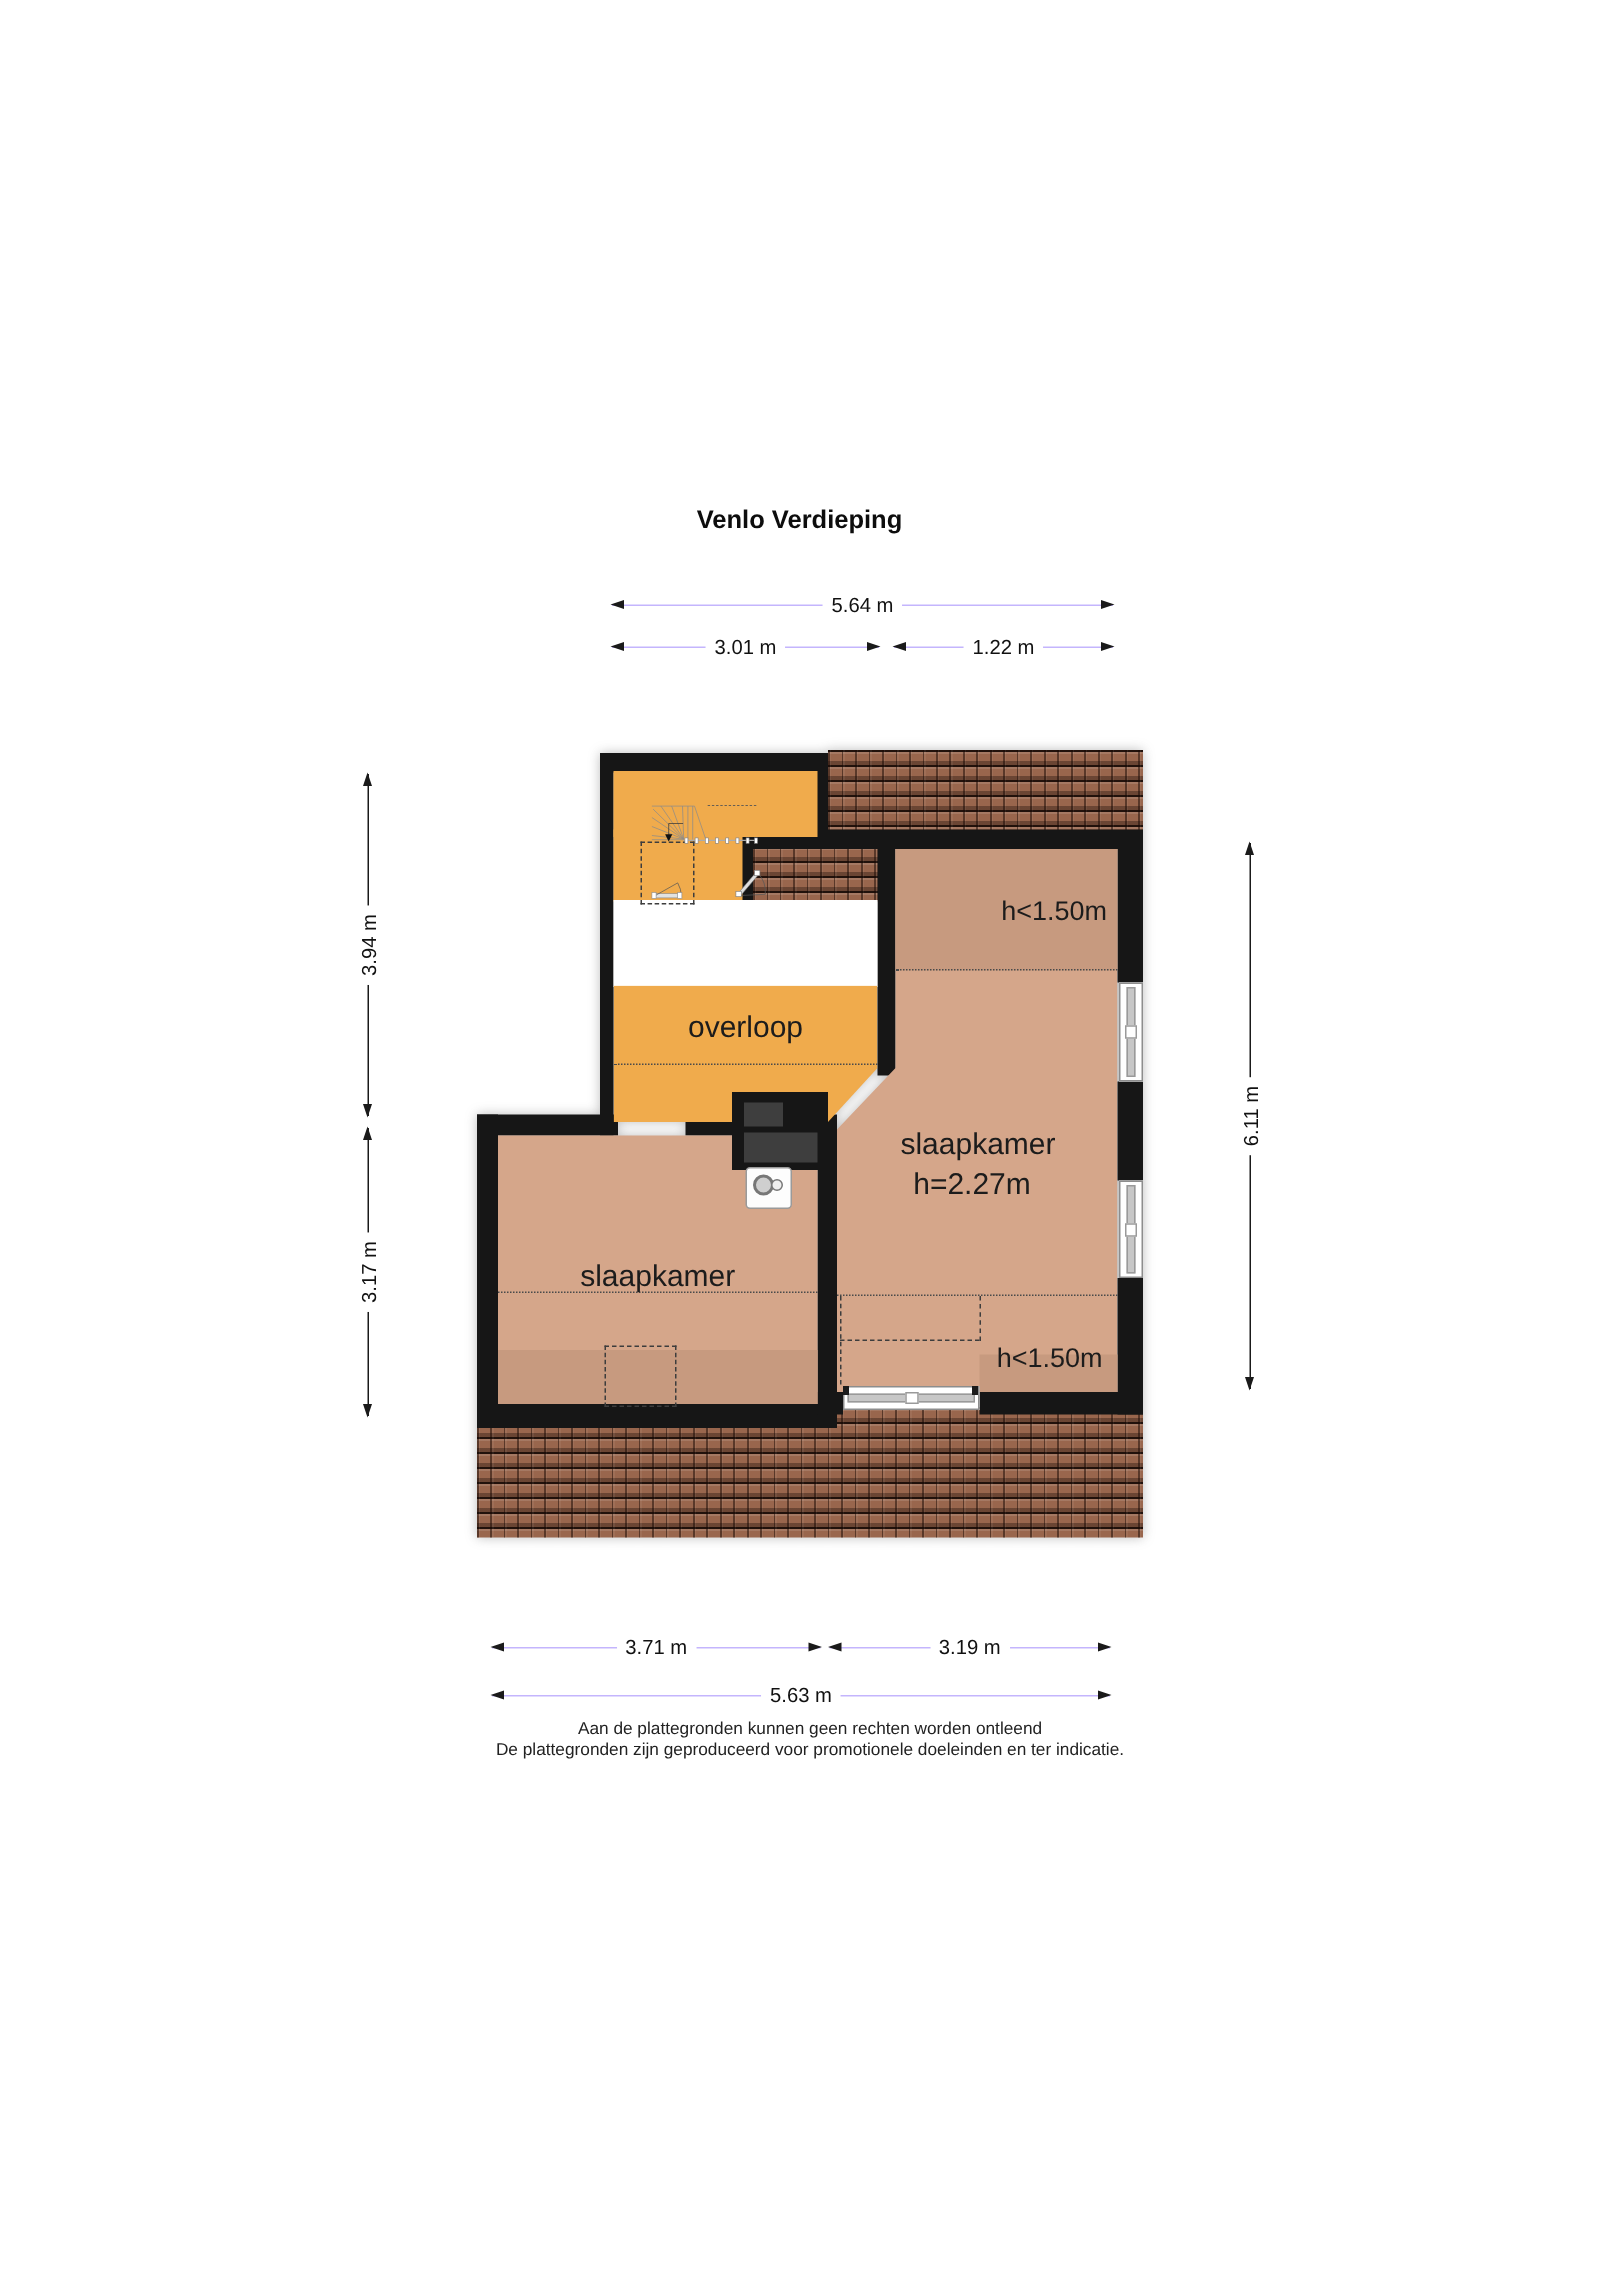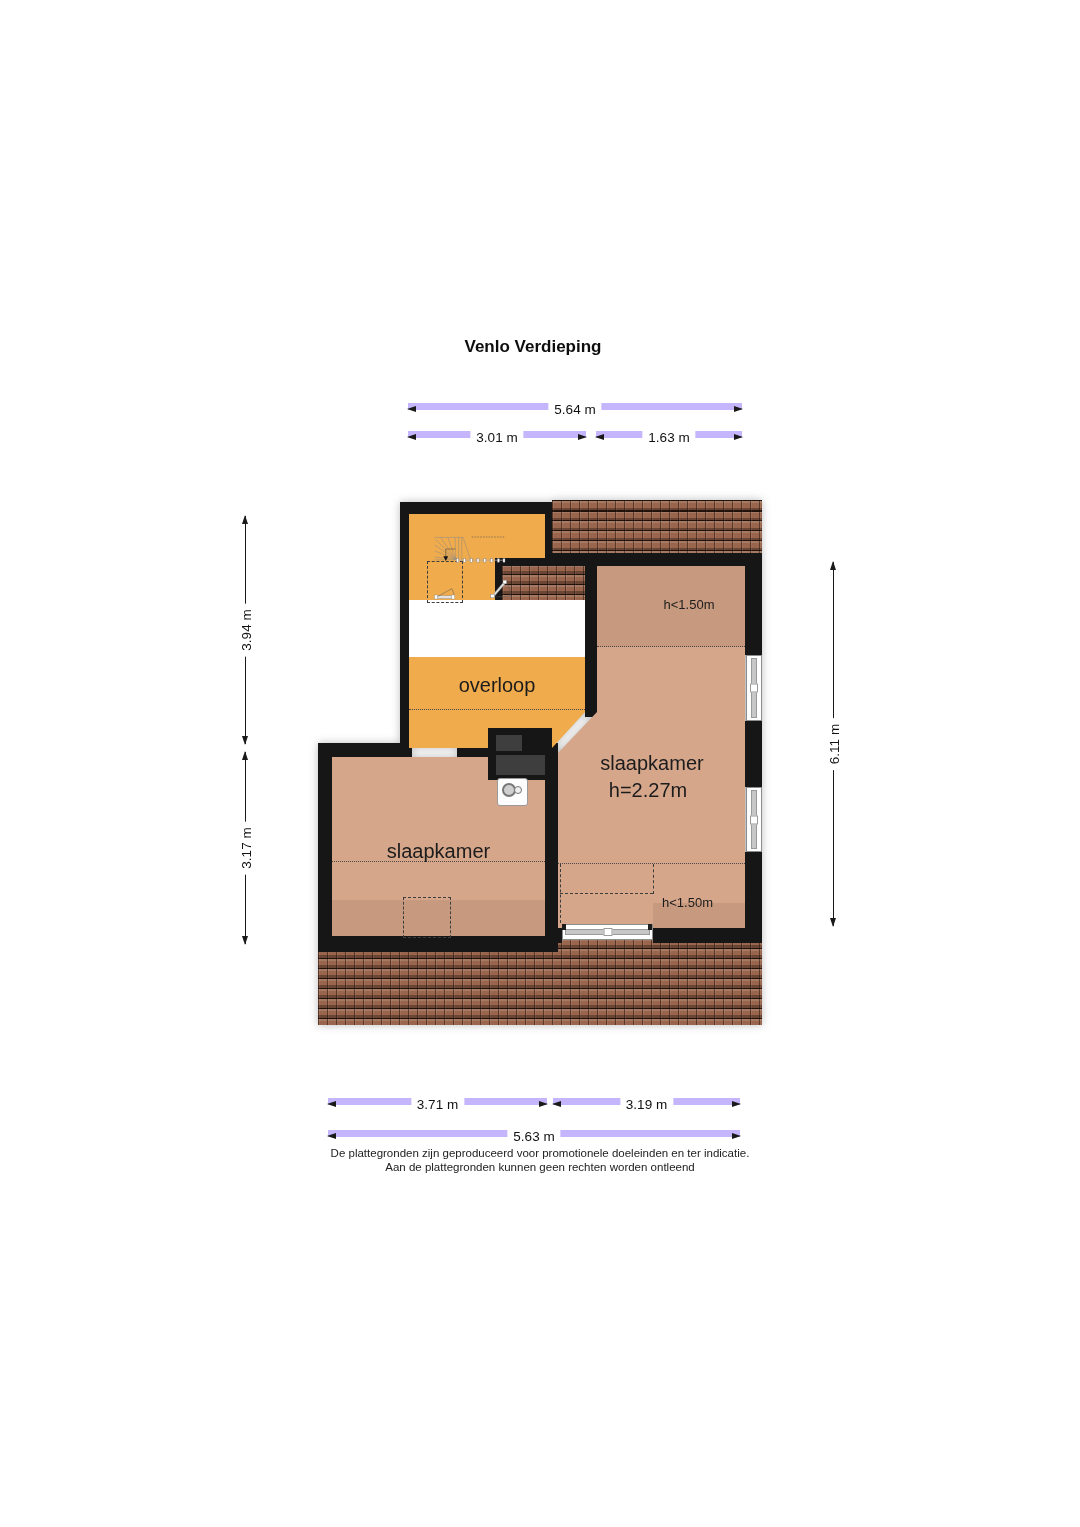--- a/index.html
+++ b/index.html
@@ -6,21 +6,21 @@
   .canvas{position:relative;width:1080px;height:1527px;background:#fff;overflow:hidden;
           font-family:"Liberation Sans", sans-serif;color:#111}
 
   
   .title{position:absolute;left:0;top:337px;width:1066px;text-align:center;
          font-weight:bold;font-size:17px;line-height:19px;color:#0d0d0d}
   .footer{position:absolute;left:0;top:1146px;width:1080px;text-align:center;
           font-size:11.5px;line-height:14px;color:#222}
 
   
-  .dimh{position:absolute;height:0;border-top:7px solid #c4b5fd}
+  .dimh{position:absolute;height:0;border-top:1px solid #c4b5fd}
   .dimh i,.dimv i{font-style:normal}
   .dimh i{position:absolute;top:-4.5px;width:0;height:0;border:3.5px solid transparent}
   .dimh i.l{left:-1px;border-left:0;border-right:9px solid #1a1a1a}
   .dimh i.r{right:-1px;border-right:0;border-left:9px solid #1a1a1a}
   .dimh span{position:absolute;left:50%;top:0;transform:translate(-50%,-55%);
              background:#fff;padding:0 6px;font-size:13.5px;white-space:nowrap}
   .dimv{position:absolute;width:0;border-left:1px solid #1a1a1a}
   .dimv i{position:absolute;left:-4.5px;width:0;height:0;border:3.5px solid transparent}
   .dimv i.t{top:-1px;border-top:0;border-bottom:9px solid #1a1a1a}
   .dimv i.b{bottom:-1px;border-bottom:0;border-top:9px solid #1a1a1a}
@@ -39,21 +39,21 @@
   .tan{position:absolute;background:var(--floor_tan,#d5a68a)}
   .tand{position:absolute;background:var(--floor_tan_dark,#c79a7f)}
   .white{position:absolute;background:#fff}
   .dotted{position:absolute;height:0;border-top:1.5px dotted #4a4a4a}
   .dashedbox{position:absolute;border:1.5px dashed #3d3d3d;background:transparent}
   .dashv{position:absolute;width:0;border-left:1.5px dashed #3d3d3d}
   .dashh{position:absolute;height:0;border-top:1.5px dashed #3d3d3d}
   .rlabel{position:absolute;text-align:center;color:#1c1c1c}
   .lbl-room{font-size:20px}
   .lbl-sub{font-size:20px}
-  .lbl-low{font-size:13px;}
+  .lbl-low{font-size:18px;text-align:right}
   .win-v{position:absolute;background:#fff;border:1px solid #8d8d8d}
   .win-v::before{content:"";position:absolute;left:50%;top:2px;bottom:2px;width:4px;
                  transform:translateX(-50%);background:#c7c7c7;border:1px solid #9a9a9a}
   .win-v::after{content:"";position:absolute;left:50%;top:50%;width:6px;height:7px;
                 transform:translate(-50%,-50%);background:#fff;border:1px solid #9a9a9a}
   .win-h{position:absolute;background:#fff;border:1px solid #8d8d8d}
   .win-h::before{content:"";position:absolute;top:50%;left:2px;right:2px;height:4px;
                  transform:translateY(-50%);background:#c7c7c7;border:1px solid #9a9a9a}
   .win-h::after{content:"";position:absolute;top:50%;left:50%;width:7px;height:6px;
                 transform:translate(-50%,-50%);background:#fff;border:1px solid #9a9a9a}
@@ -81,21 +81,21 @@
       <span>5.64 m</span>
   </div>
   <div class="dimh" style="left:408px;top:431px;width:178px">
     <i class="l"></i>
       <i class="r"></i>
       <span>3.01 m</span>
   </div>
   <div class="dimh" style="left:596px;top:431px;width:146px">
     <i class="l"></i>
       <i class="r"></i>
-      <span>1.63 m</span>
+      <span>1.22 m</span>
   </div>
 
   <div class="dimv" style="left:245px;top:516px;height:228px">
     <i class="t"></i>
       <i class="b"></i>
       <span>3.94 m</span>
   </div>
   <div class="dimv" style="left:245px;top:752px;height:192px">
     <i class="t"></i>
       <i class="b"></i>
@@ -217,16 +217,16 @@
 
     <div class="rlabel lbl-room" style="left:409px;top:674px;width:176px">overloop</div>
     <div class="rlabel lbl-room" style="left:332px;top:840px;width:213px">slaapkamer</div>
     <div class="rlabel lbl-room" style="left:558px;top:752px;width:188px">slaapkamer</div>
     <div class="rlabel lbl-sub" style="left:558px;top:779px;width:180px">h=2.27m</div>
     <div class="rlabel lbl-low" style="left:640px;top:597px;width:98px">h&lt;1.50m</div>
     <div class="rlabel lbl-low" style="left:640px;top:895px;width:95px">h&lt;1.50m</div>
   </div>
 
   <div class="footer">
+    <div>Aan de plattegronden kunnen geen rechten worden ontleend</div>
     <div>De plattegronden zijn geproduceerd voor promotionele doeleinden en ter indicatie.</div>
-    <div>Aan de plattegronden kunnen geen rechten worden ontleend</div>
   </div>
 </div>
 
 </body></html>

